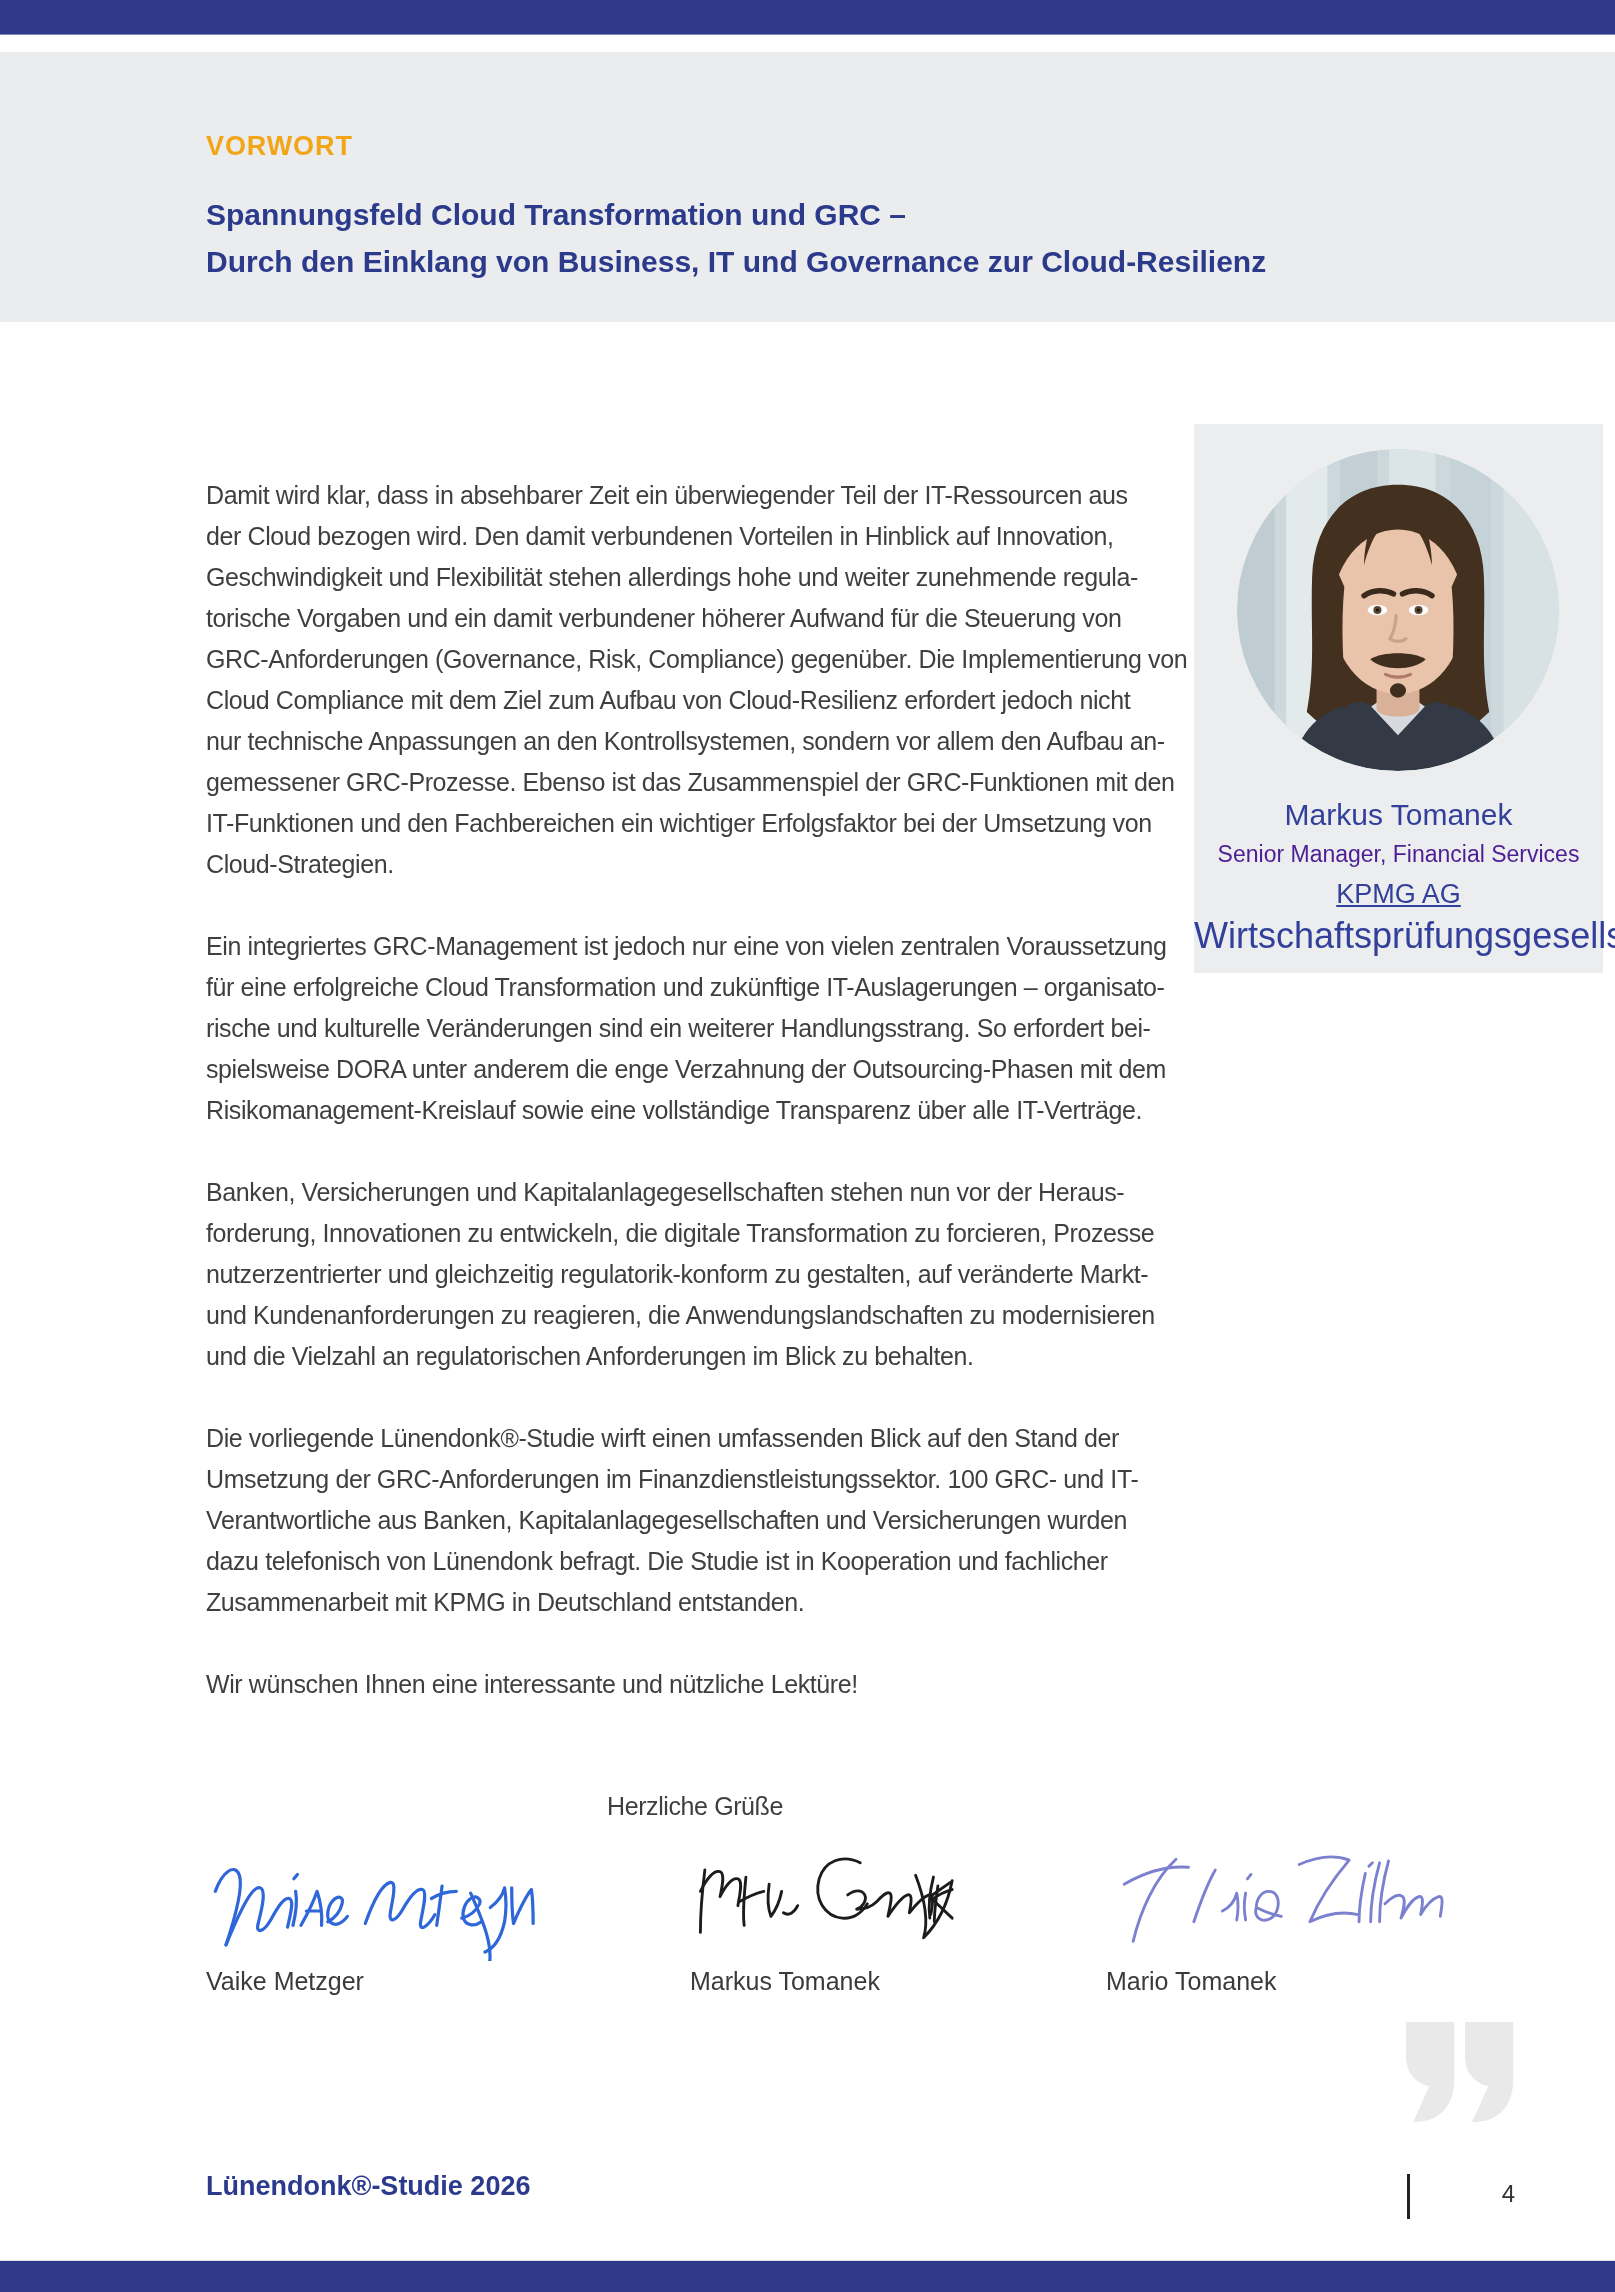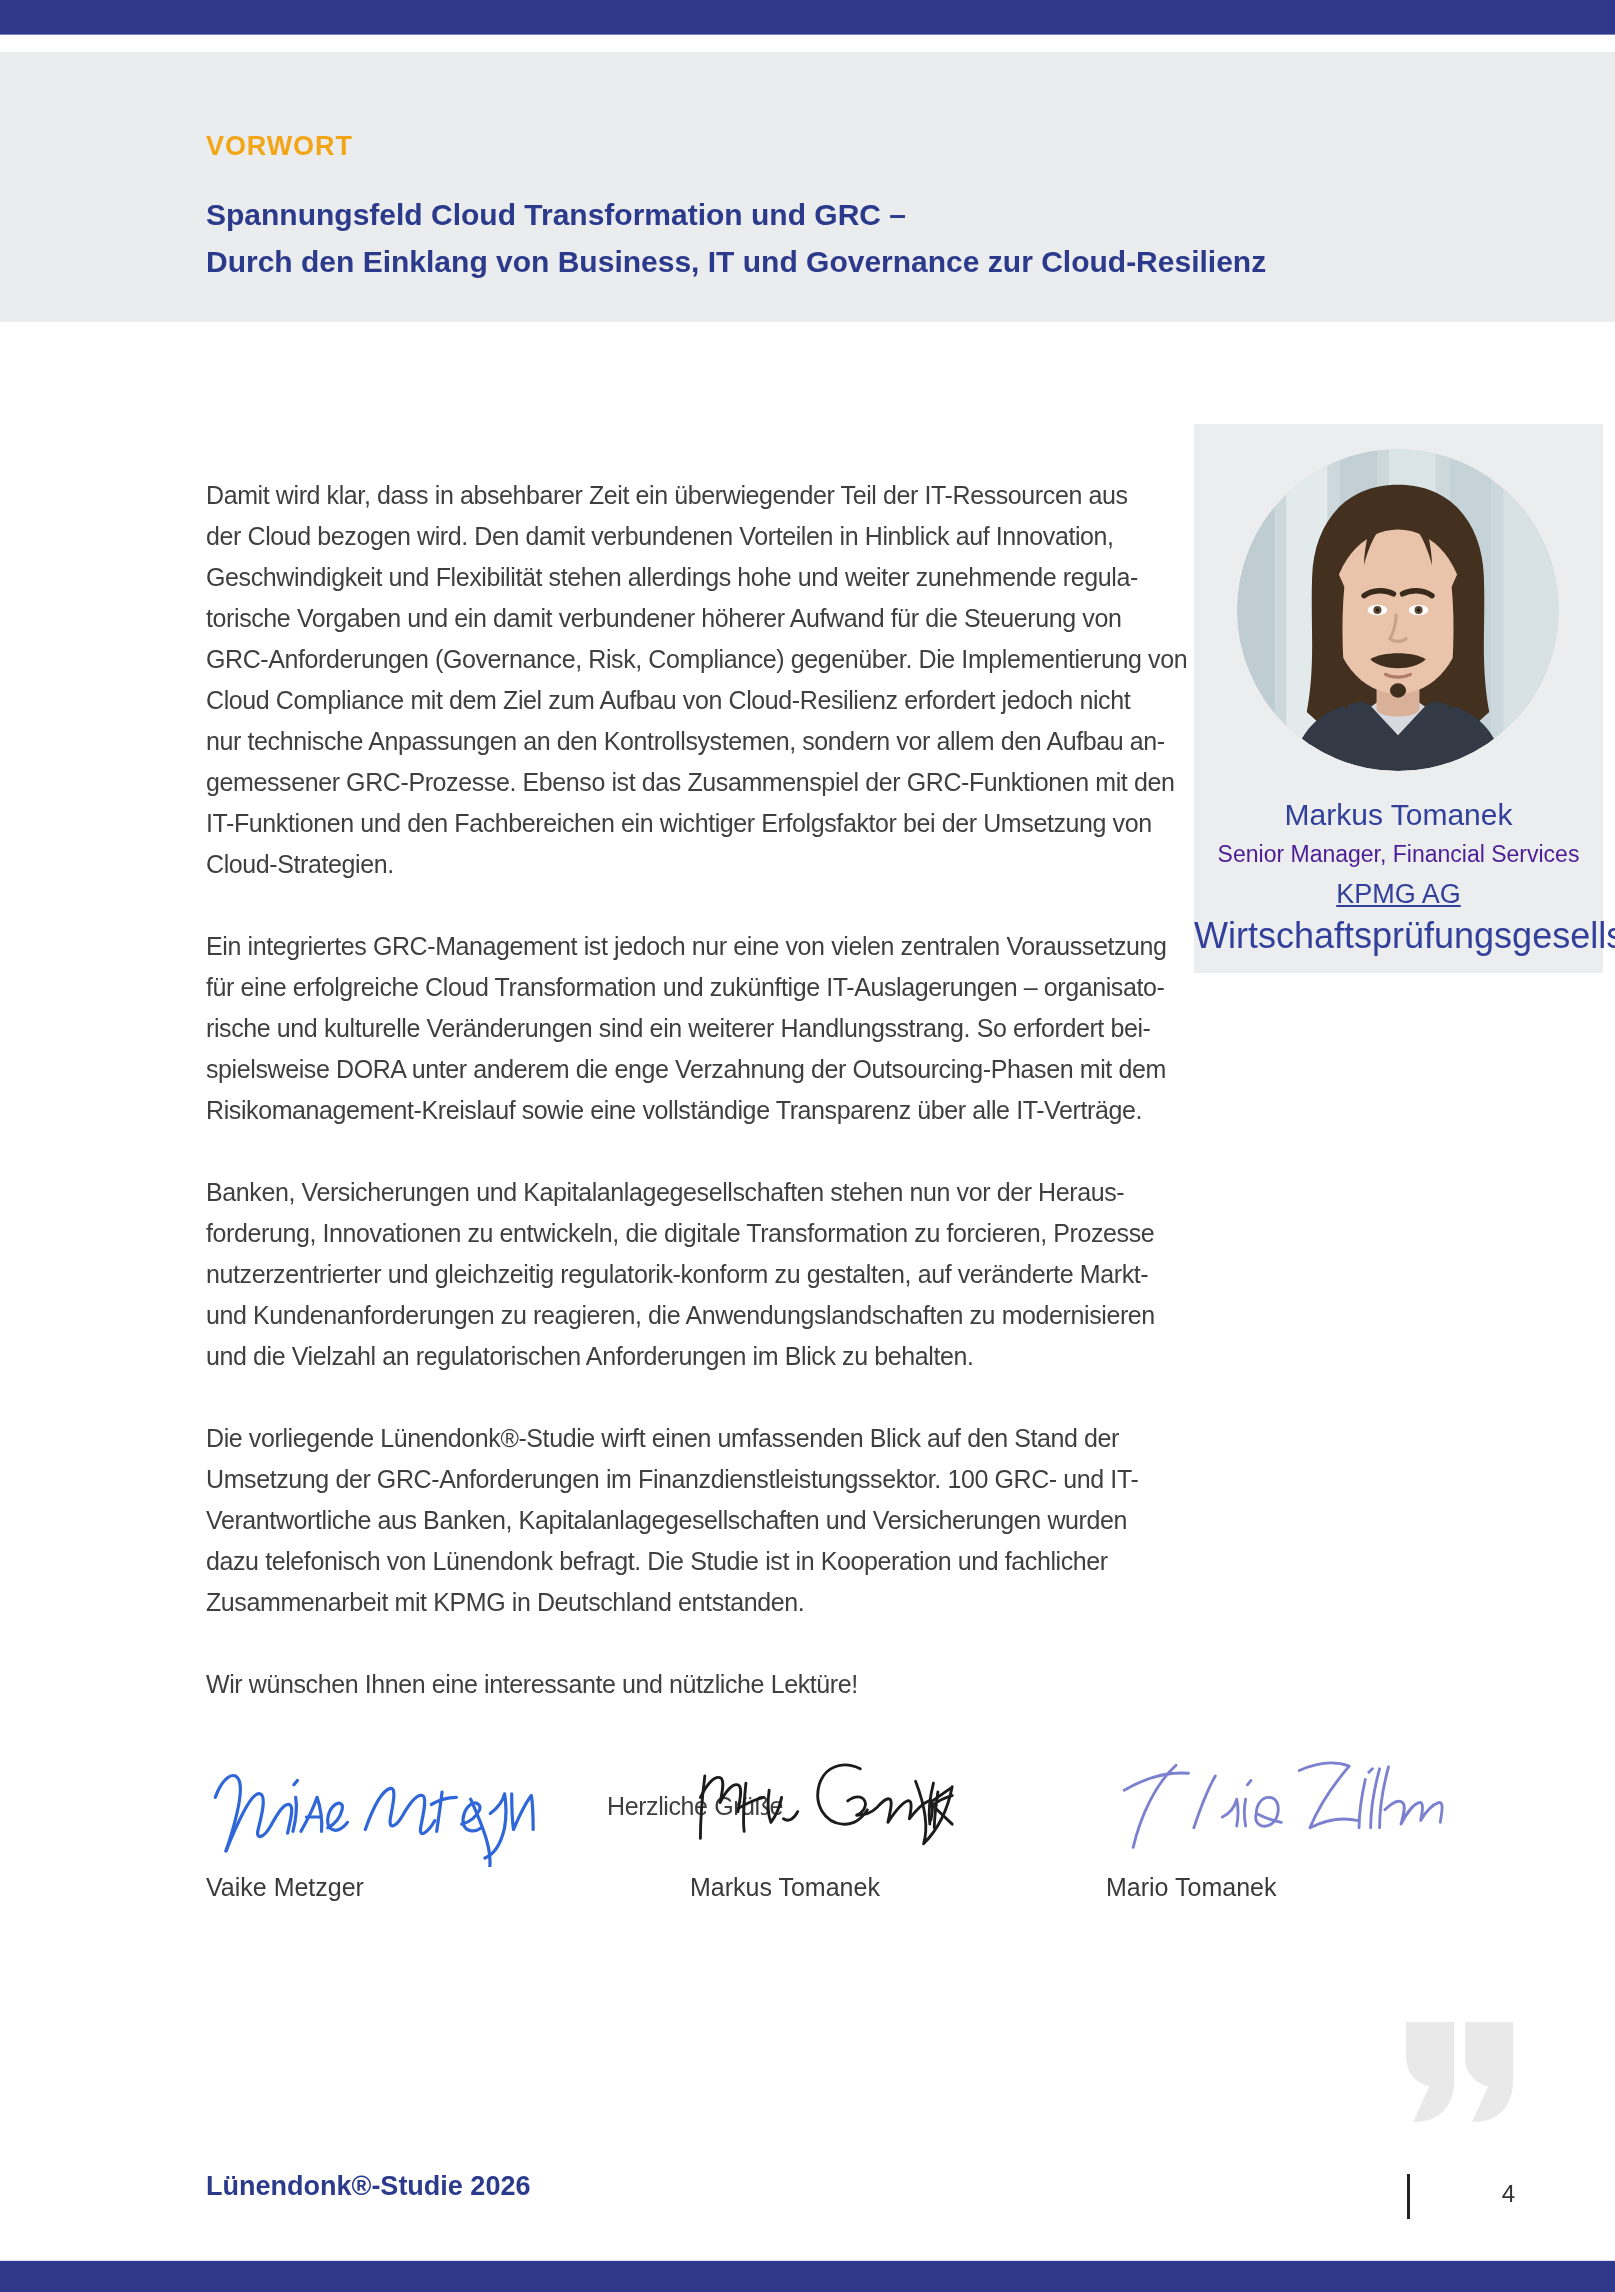--- a/index.html
+++ b/index.html
@@ -29,21 +29,21 @@
   .profile-panel{position:absolute;left:1194px;top:424px;width:409px;height:549px;
                  background:#ecedee;text-align:center;}
   .profile-photo{position:absolute;left:43px;top:25px;width:322px;height:322px;border-radius:50%;
                  overflow:hidden;}
   .profile-name{position:absolute;left:0;top:374px;width:100%;font-size:30px;color:#32409b;}
   .profile-role{position:absolute;left:0;top:417px;width:100%;font-size:23px;color:#4c1d95;}
   .profile-co1{position:absolute;left:0;top:455px;width:100%;font-size:27px;color:#32409b;text-decoration:underline;}
   .profile-co2{position:absolute;left:0;top:491px;width:100%;font-size:36px;color:#32409b;}
 
   
-  .sig-row{position:absolute;left:0;top:1742px;width:100%;height:161px;}
+  .sig-row{position:absolute;left:0;top:1836px;width:100%;height:161px;}
   .sig{position:absolute;top:0;}
   .sig svg{display:block;}
   .sig-label{position:absolute;left:0;top:131px;font-size:25px;color:#3a3a3a;white-space:nowrap;}
   .sig-vaike{left:206px;}
   .sig-markus{left:690px;}
   .sig-mario{left:1106px;}
 
   
   .quote-mark{position:absolute;left:1406px;top:2022px;width:109px;height:100px;}
 

